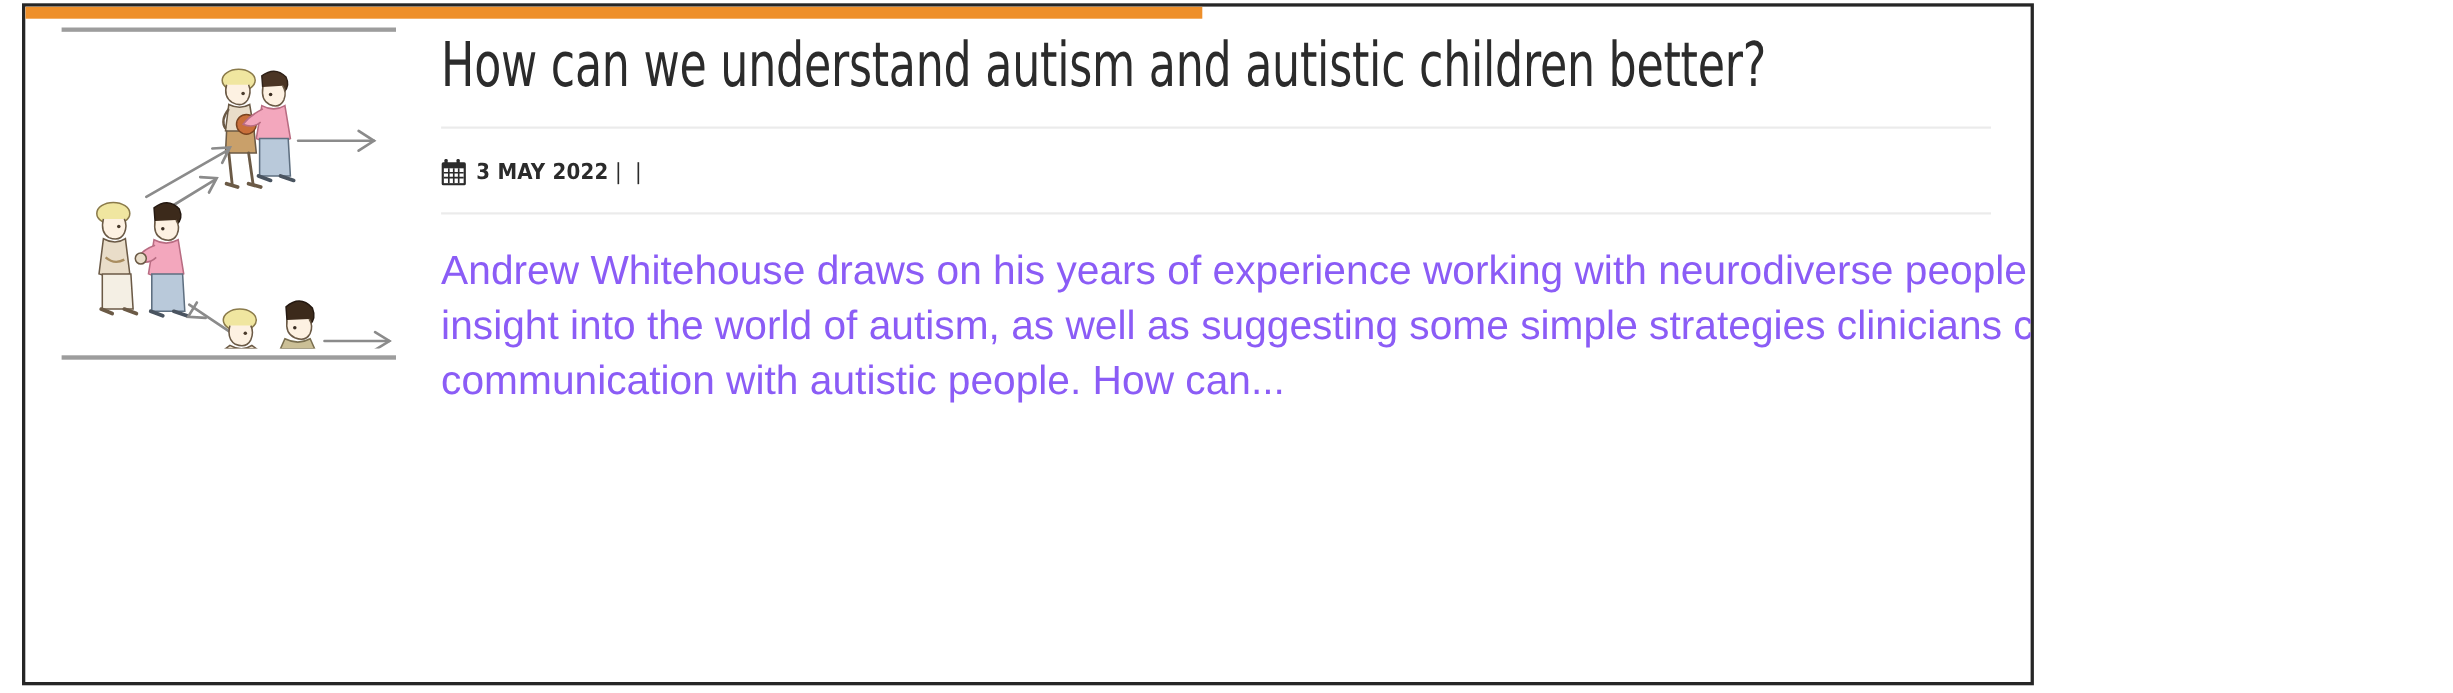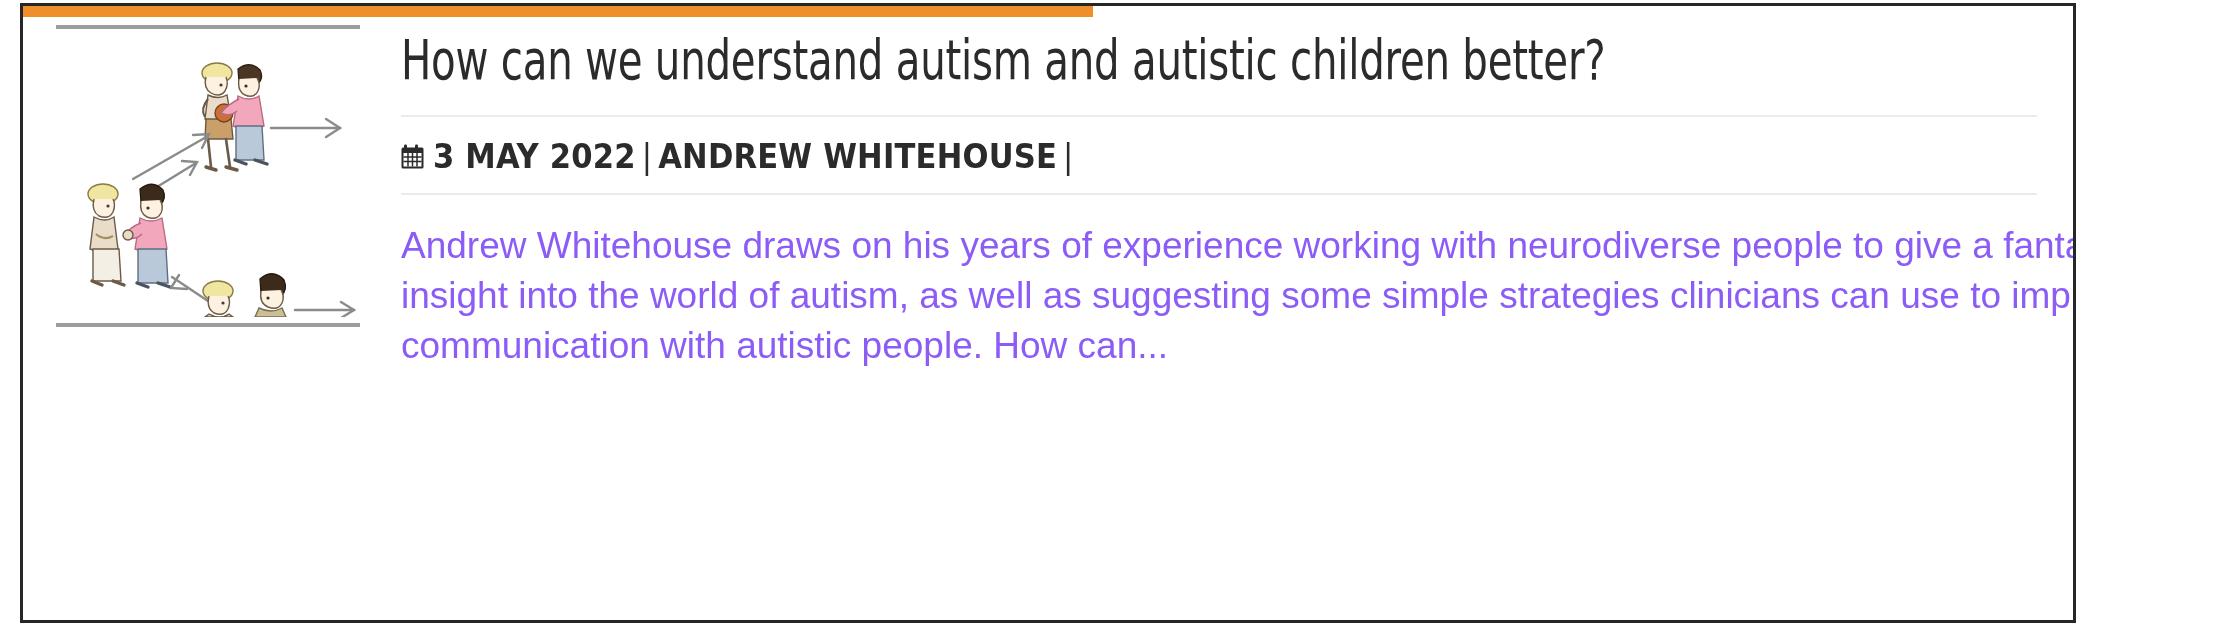--- a/index.html
+++ b/index.html
@@ -6,21 +6,21 @@
   body{
     width:2230px;height:630px;
     background:#ffffff;
     font-family:"Liberation Sans", sans-serif;
     overflow:hidden;
   }
 
   .card{
     position:absolute;
     left:20px; top:3px;
-    width:2056px; height:620px;
+    width:1829px; height:620px;
     background:#ffffff;
     border:3px solid #262626;
     box-sizing:border-box;
     overflow:hidden;
   }
 
   
   .accent-bar{
     position:absolute;
     left:0px; top:0px;
@@ -79,21 +79,21 @@
 
   .divider{
     height:2px;
     background:#ebebeb;
     margin:24px 0 0 0;
   }
 
   .meta{
     margin-top:22px;
     font-family:"Liberation Sans Narrow","DejaVu Sans Condensed","Liberation Sans", sans-serif;
-    font-size:34px;
+    font-size:20px;
     line-height:34px;
     font-weight:700;
     color:#2b2b2b;
     letter-spacing:0.2px;
     white-space:nowrap;
     display:flex;
     align-items:center;
   }
   .cal-icon{
     display:inline-block;
@@ -235,21 +235,20 @@
               <line x1="2.5" y1="13" x2="20.5" y2="13"></line>
               <line x1="2.5" y1="17.5" x2="20.5" y2="17.5"></line>
               <line x1="7" y1="9" x2="7" y2="22.5"></line>
               <line x1="11.5" y1="9" x2="11.5" y2="22.5"></line>
               <line x1="16" y1="9" x2="16" y2="22.5"></line>
             </g>
           </svg>
         </span>
         <span>3 MAY 2022</span>
         <span class="sep">|</span>
-        <span>ANDREW WHITEHOUSE</span>
         <span class="sep">|</span>
       </div>
 
       <div class="divider2"></div>
 
       <p class="excerpt">Andrew Whitehouse draws on his years of experience working with neurodiverse people to give a fantastic insight into the world of autism, as well as suggesting some simple strategies clinicians can use to improve communication with autistic people. How can...</p>
 
     </div>
   </div>
 </div>

